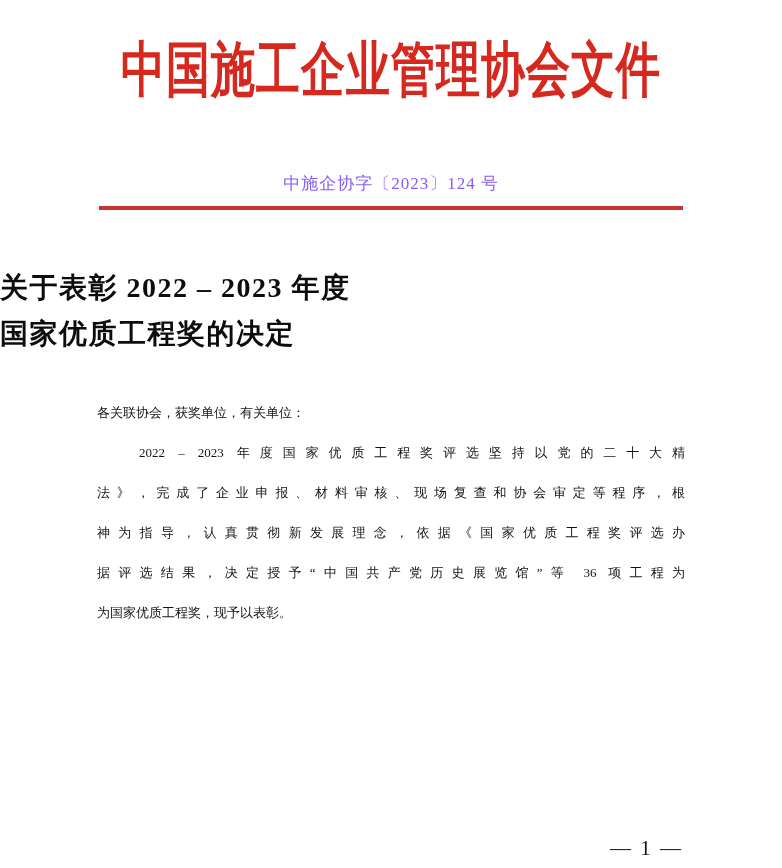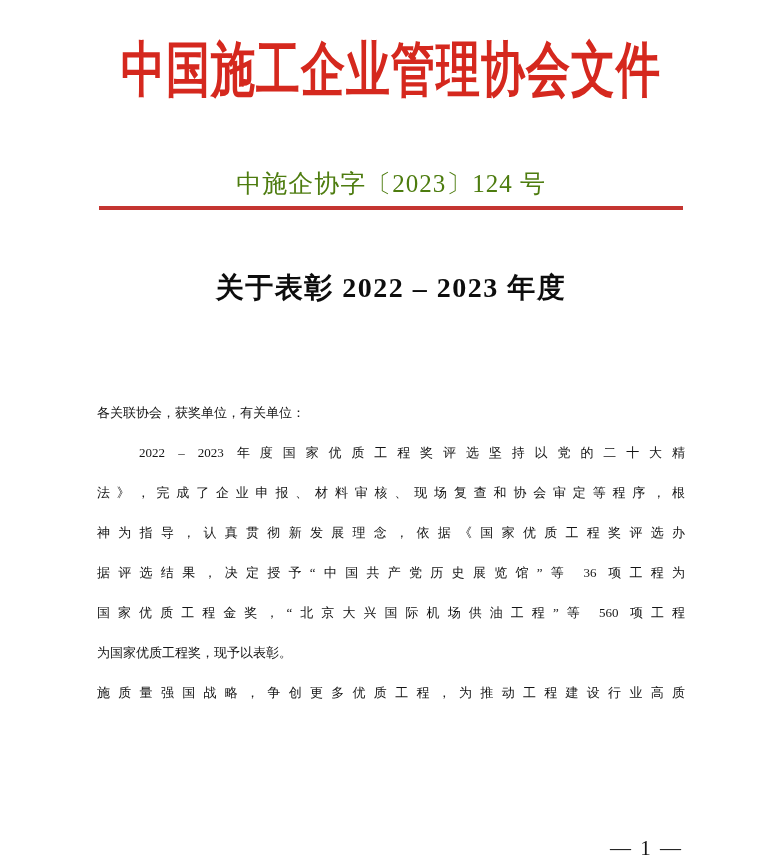--- a/index.html
+++ b/index.html
@@ -31,39 +31,39 @@
     transform: scaleY(1.36);
     transform-origin: top center;
     white-space: nowrap;
   }
   .doc-number {
     position: absolute;
     top: 170px;
     left: 0;
     width: 782px;
     text-align: center;
-    font-size: 25px;
+    font-size: 17px;
     line-height: 28px;
     letter-spacing: 1px;
-    color: #4d7c0f;
+    color: #8b5cf6;
   }
   .red-rule {
     position: absolute;
     top: 206px;
     left: 99px;
     width: 584px;
     height: 4px;
     background: #c43531;
   }
   .doc-title {
     position: absolute;
     top: 265px;
     left: 0;
     width: 782px;
-    text-align: center;
+    text-align: left;
     font-size: 28px;
     font-weight: bold;
     line-height: 46px;
     letter-spacing: 1.5px;
     color: #0d0d0d;
   }
   .body-text {
     position: absolute;
     top: 393px;
     left: 97px;
@@ -104,30 +104,29 @@
 <div class="page">
 
   <div class="org-title">中国施工企业管理协会文件</div>
 
   <div class="doc-number">中施企协字〔2023〕124 号</div>
 
   <div class="red-rule"></div>
 
   <div class="doc-title">
     <div>关于表彰 2022 – 2023 年度</div>
+    <div>国家优质工程奖的决定</div>
   </div>
 
   <div class="body-text">
     <div class="line">各关联协会，获奖单位，有关单位：</div>
 
     <div class="line jl indent">2022 – 2023 年度国家优质工程奖评选坚持以党的二十大精</div>
     <div class="line jl">法》，完成了企业申报、材料审核、现场复查和协会审定等程序，根</div>
     <div class="line jl">神为指导，认真贯彻新发展理念，依据《国家优质工程奖评选办</div>
     <div class="line jl">据评选结果，决定授予“中国共产党历史展览馆”等 36 项工程为</div>
-    <div class="line jl">国家优质工程金奖，“北京大兴国际机场供油工程”等 560 项工程</div>
     <div class="line">为国家优质工程奖，现予以表彰。</div>
 
-    <div class="line jl">施质量强国战略，争创更多优质工程，为推动工程建设行业高质</div>
   </div>
 
   <div class="page-number">— 1 —</div>
 
 </div>
 
 </body></html>

